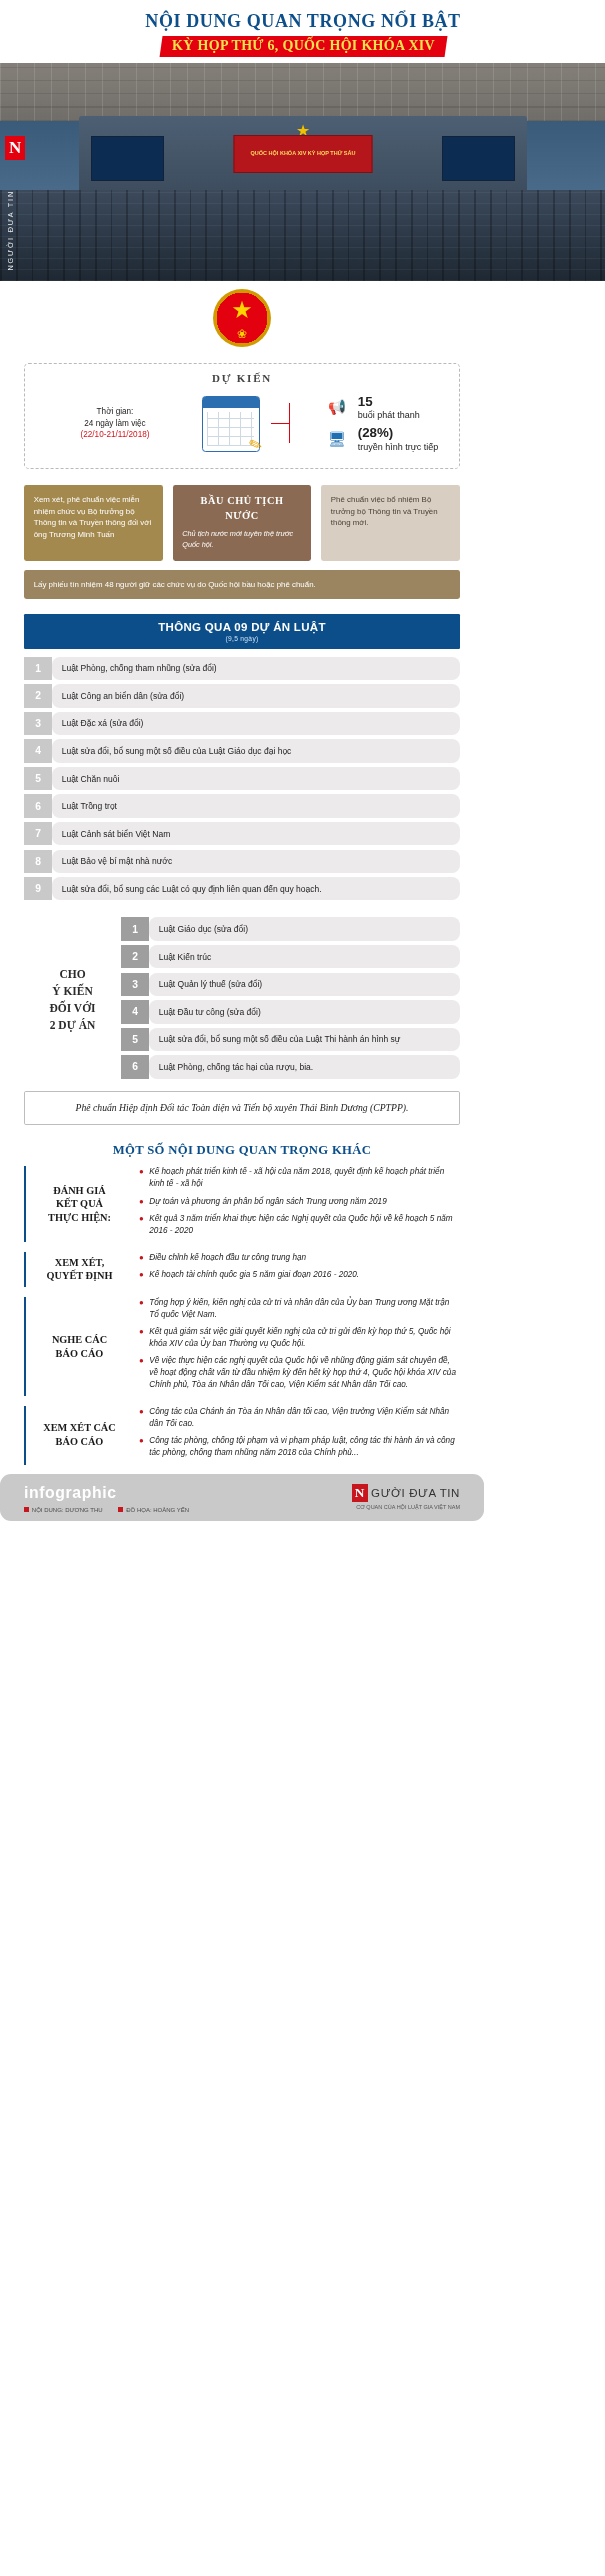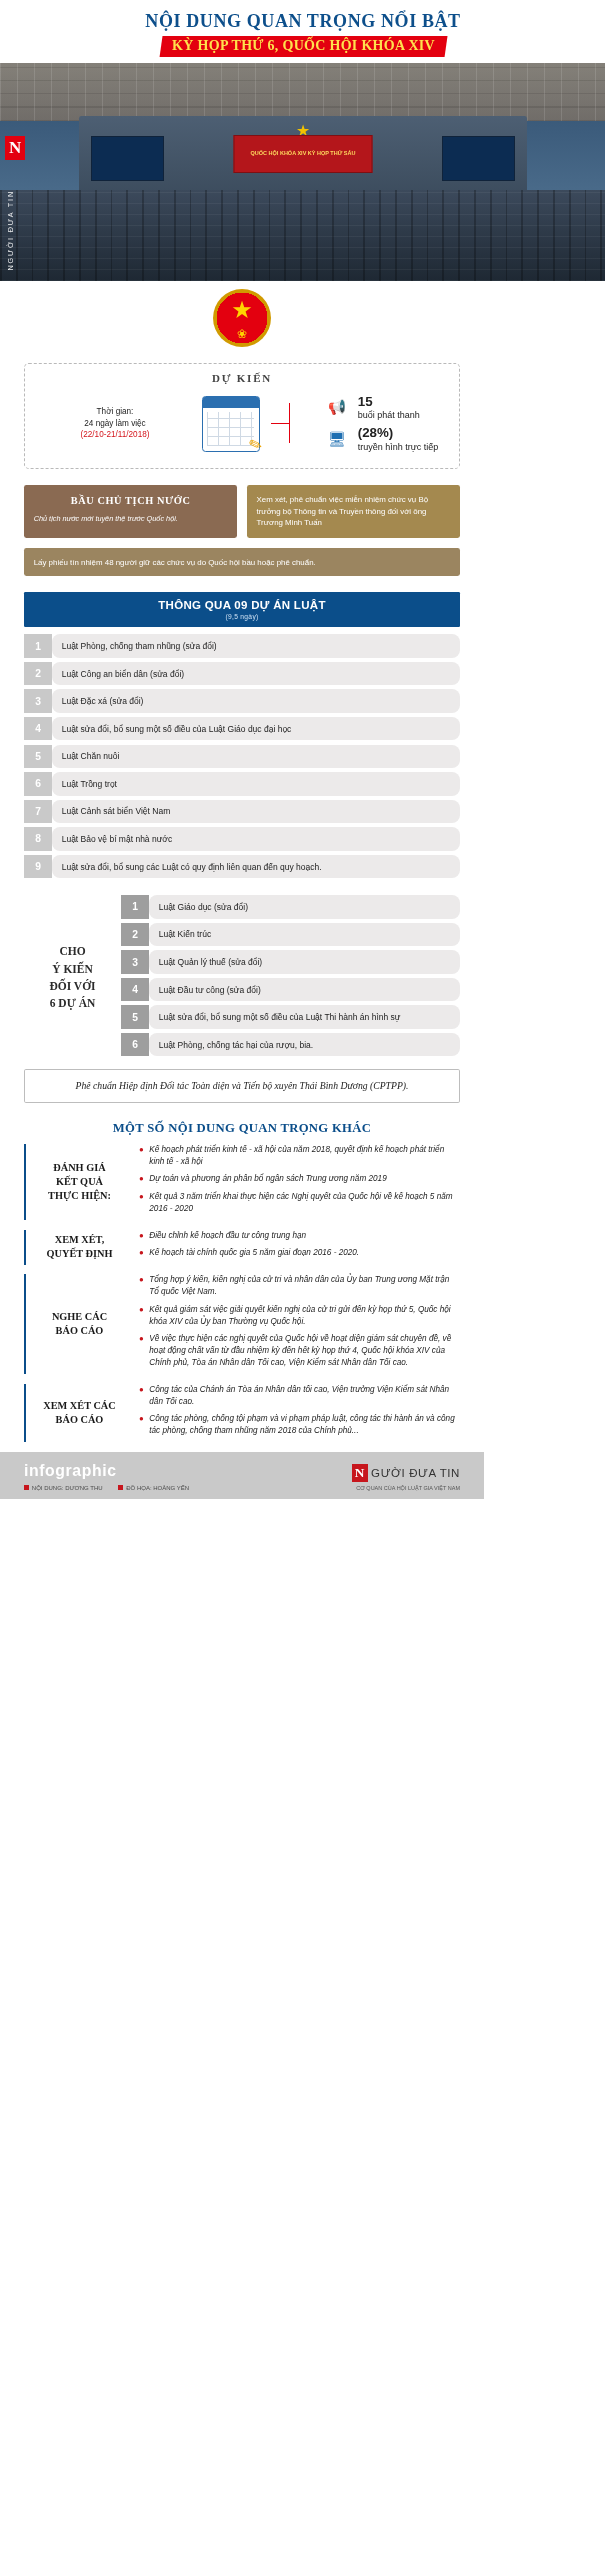--- a/index.html
+++ b/index.html
@@ -211,21 +211,21 @@
     display:flex; align-items:center; justify-content:center; text-align:center;
     font-family:"Liberation Serif", serif; font-weight:bold; font-size:10.3px;
     color:#1a1a1a; line-height:1.35; padding: 3.6px 4.8px;
   }
   .blk-right { flex:1; padding-left:6px; }
   .bullet { display:flex; gap:5.5px; margin-bottom:5.5px; font-size:8.2px; line-height:1.45; color:#222; }
   .bullet .dot { color:#c7161d; font-size:7.9px; line-height:1.5; flex:0 0 auto; }
   .bullet .btxt { font-style:italic; }
 
   
-  .footer { margin-top:1px; background:#c9c9c9; padding:9.7px 24px 8.5px 24px; display:flex; align-items:flex-end; }
+  .footer { margin-top:1px; background:#c9c9c9; padding:9.7px 24px 8.5px 24px; display:flex; align-items:flex-start;border-radius:11px; }
   .footer-left { flex:1; }
   .footer-left .fw { font-size:15.8px; color:#fff; font-weight:bold; letter-spacing:0.6px; }
   .footer-credit { display:flex; gap:15.8px; margin-top:4.8px; font-size:6px; color:#4a4a4a; }
   .footer-credit .ci { display:flex; align-items:center; gap:3px; }
   .footer-credit .sq { width:4.8px; height:4.8px; background:#c7161d; display:inline-block; }
   .footer-right { text-align:right; }
   .footer-right .brand { display:flex; align-items:center; justify-content:flex-end; gap:3.6px; }
   .footer-right .nlogo {
     width:15.8px; height:18px; background:#c7161d; color:#fff;
     font-family:"Liberation Serif", serif; font-weight:bold; font-size:13.3px;
@@ -296,27 +296,30 @@
           <div class="txt">
             <b>(28%)</b><br>
             <span>truyền hình trực tiếp</span>
           </div>
         </div>
       </div>
     </div>
   </div>
 
   <div class="boxes">
+    <div class="box b2">
+      <span>Xem xét, phê chuẩn việc miễn nhiệm chức vụ Bộ trưởng bộ Thông tin và Truyền thông đối với ông Trương Minh Tuấn</span>
+    </div>
     <div class="box b1">
       <span class="bt">BẦU
 CHỦ TỊCH NƯỚC</span>
       <span class="it">Chủ tịch nước mới tuyên thệ trước Quốc hội.</span>
     </div>
-    <div class="box b2">
-      <span>Xem xét, phê chuẩn việc miễn nhiệm chức vụ Bộ trưởng bộ Thông tin và Truyền thông đối với ông Trương Minh Tuấn</span>
+    <div class="box b3">
+      <span>Phê chuẩn việc bổ nhiệm Bộ trưởng bộ Thông tin và Truyền thông mới.</span>
     </div>
   </div>
 
   <div class="boxes2">
     <div class="box2 c1">
       <span>Lấy phiếu tín nhiệm 48 người giữ các chức vụ do Quốc hội bầu hoặc phê chuẩn.</span>
     </div>
   </div>
 
   <div class="laws">
@@ -360,21 +363,21 @@
     <div class="law-row">
       <div class="law-num">9</div>
       <div class="law-txt">Luật sửa đổi, bổ sung các Luật có quy định liên quan đến quy hoạch.</div>
     </div>
   </div>
 
   <div class="six">
     <div class="six-left" style="white-space:pre-line;">CHO
 Ý KIẾN
 ĐỐI VỚI
-6 DỰ ÁN</div>
+2 DỰ ÁN</div>
     <div class="six-right">
       <div class="law-row">
         <div class="law-num">1</div>
         <div class="law-txt">Luật Giáo dục (sửa đổi)</div>
       </div>
       <div class="law-row">
         <div class="law-num">2</div>
         <div class="law-txt">Luật Kiến trúc</div>
       </div>
       <div class="law-row">
@@ -442,21 +445,21 @@
       <div class="bullet">
           <span class="dot">●</span>
           <span class="btxt">Tổng hợp ý kiến, kiến nghị của cử tri và nhân dân của Ủy ban Trung ương Mặt trận Tổ quốc Việt Nam.</span>
         </div>
       <div class="bullet">
           <span class="dot">●</span>
           <span class="btxt">Kết quả giám sát việc giải quyết kiến nghị của cử tri gửi đến kỳ họp thứ 5, Quốc hội khóa XIV của Ủy ban Thường vụ Quốc hội.</span>
         </div>
       <div class="bullet">
           <span class="dot">●</span>
-          <span class="btxt">Về việc thực hiện các nghị quyết của Quốc hội về hoạt diện giám sát chuyên đề, về hoạt động chất vấn từ đầu nhiệm kỳ đến hết kỳ họp thứ 4, Quốc hội khóa XIV của Chính phủ, Tòa án Nhân dân Tối cao, Viện Kiểm sát Nhân dân Tối cao.</span>
+          <span class="btxt">Về việc thực hiện các nghị quyết của Quốc hội về nhũng động giám sát chuyên đề, về hoạt động chất vấn từ đầu nhiệm kỳ đến hết kỳ họp thứ 4, Quốc hội khóa XIV của Chính phủ, Tòa án Nhân dân Tối cao, Viện Kiểm sát Nhân dân Tối cao.</span>
         </div>
     </div>
   </div>
 
   <div class="blk">
     <div class="blk-left" style="white-space:pre-line;">XEM XÉT CÁC
 BÁO CÁO</div>
     <div class="blk-right">
       <div class="bullet">
           <span class="dot">●</span>

